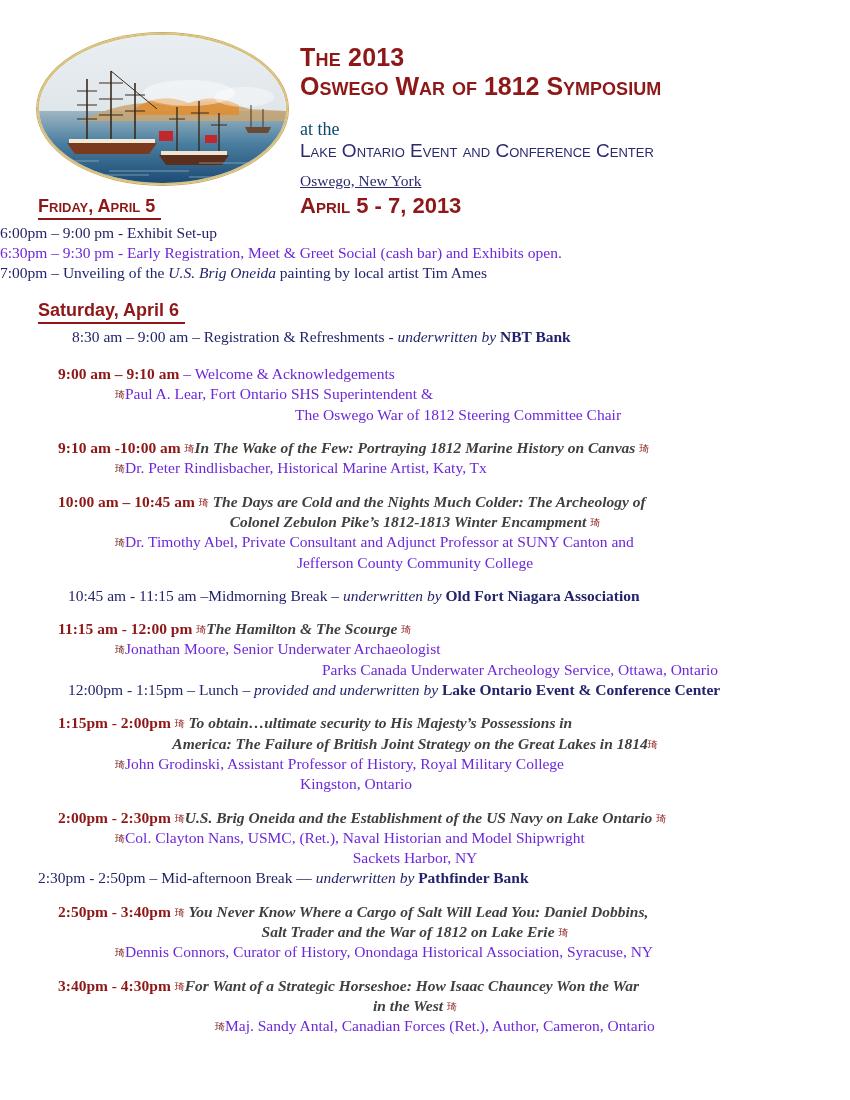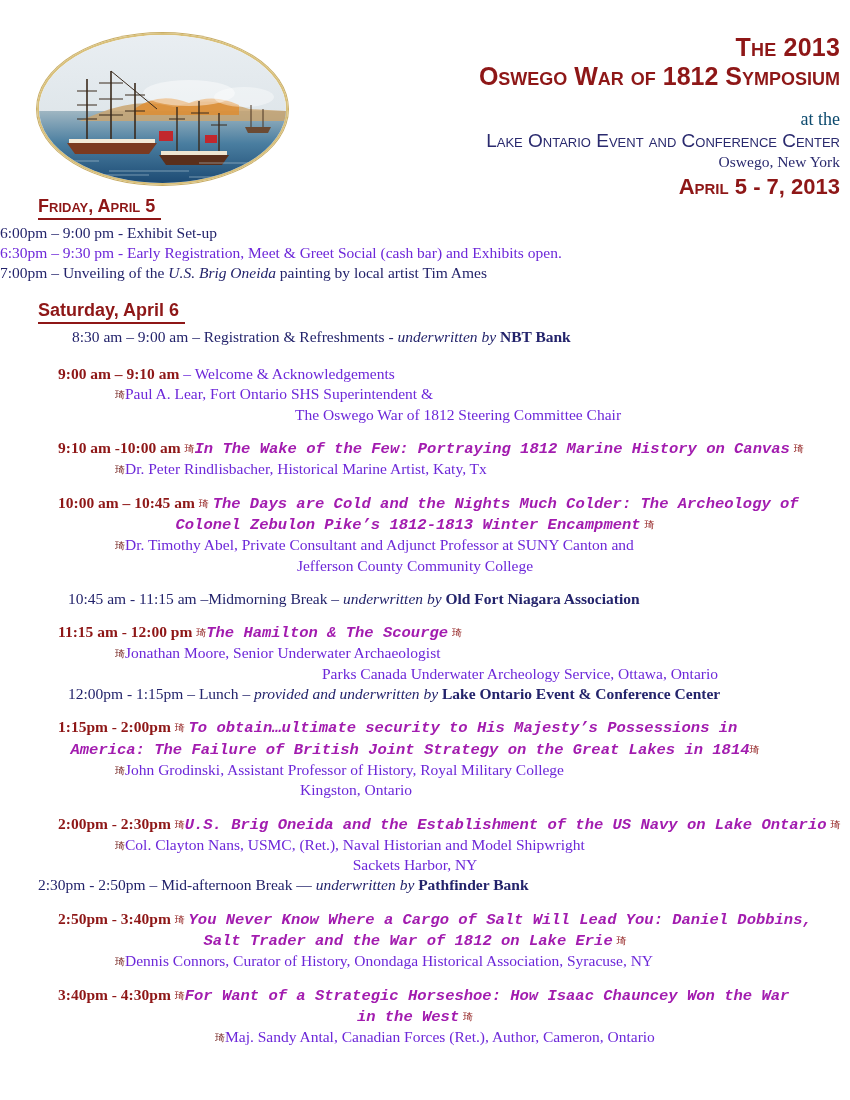--- a/index.html
+++ b/index.html
@@ -33,23 +33,23 @@
     border-radius: 50%;
     border: 2px solid #d9c07a;
     overflow: hidden;
     box-shadow: 0 0 0 1px #c8ad67;
   }
   .logo-oval svg { display:block; width:100%; height:100%; }
 
   .title-block {
     position: absolute;
     left: 300px;
-    top: 34px;
+    top: 44px;
     width: 540px;
-    text-align: right;
+    text-align: left;
     line-height: 1.08;
   }
   .t-line1 {
     font-family: "Liberation Sans", "DejaVu Sans", sans-serif;
     font-weight: bold;
     font-size: 25px;
     color: #8e1717;
     font-variant: small-caps;
     letter-spacing: .2px;
     white-space: nowrap;
@@ -72,21 +72,22 @@
     font-family: "Liberation Sans", "DejaVu Sans", sans-serif;
     font-size: 19px;
     color: #2a2a6e;
     font-variant: small-caps;
     margin-top: 2px;
     white-space: nowrap;
   }
   .t-city {
     font-size: 15.5px;
     color: #2a2a6e;
-    margin-top: 2px;
+    margin-top: 11px;
+    text-decoration: underline;
   }
   .t-dates {
     font-family: "Liberation Sans", "DejaVu Sans", sans-serif;
     font-weight: bold;
     font-size: 22px;
     color: #8e1717;
     font-variant: small-caps;
     margin-top: 4px;
   }
 
@@ -104,21 +105,21 @@
   }
   .day-heading .sc { font-variant: small-caps; }
 
   
   .sched { font-size: 15.5px; line-height: 1.31; }
 
   .row { white-space: nowrap; }
 
   .blue      { color: #23236b; }
   .redtime   { color: #8e1717; font-weight: bold; }
-  .redtitle  { color: #a21caf; font-weight: bold; font-style: italic; font-family: Liberation Mono, monospace; }
+  .redtitle  { color: #404040; font-weight: bold; font-style: italic; }
   .redspeak  { color: #6d28d9; margin-top: 17px; }
   .it        { font-style: italic; }
   .bd        { font-weight: bold; }
 
   .bullet {
     font-family: "DejaVu Sans", sans-serif;
     font-size: 10px;
     vertical-align: 1px;
     color: #73201d;
   }

